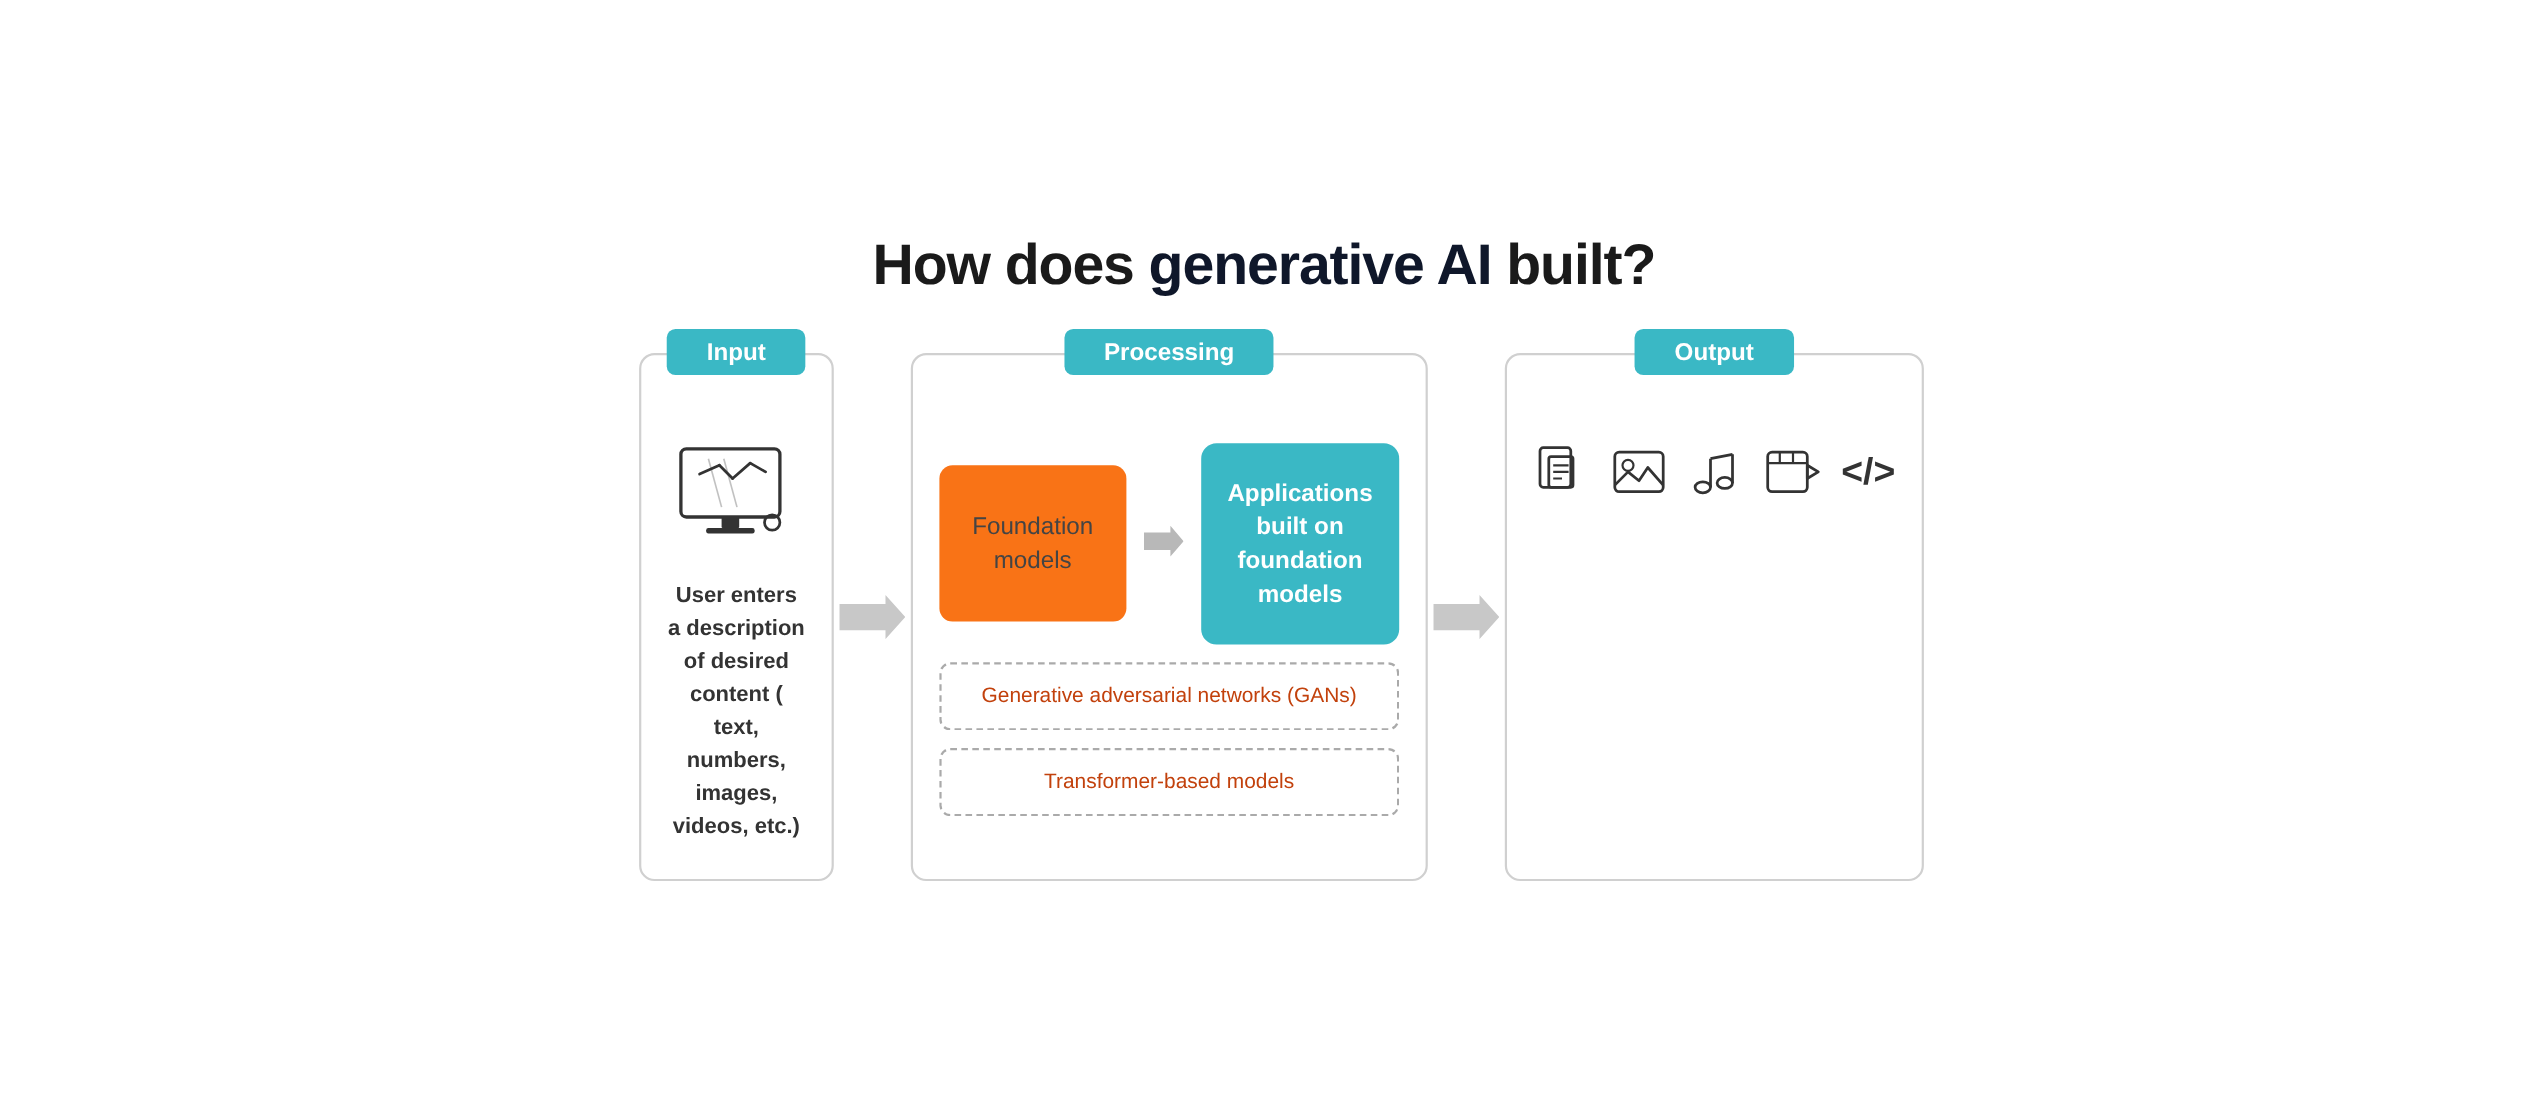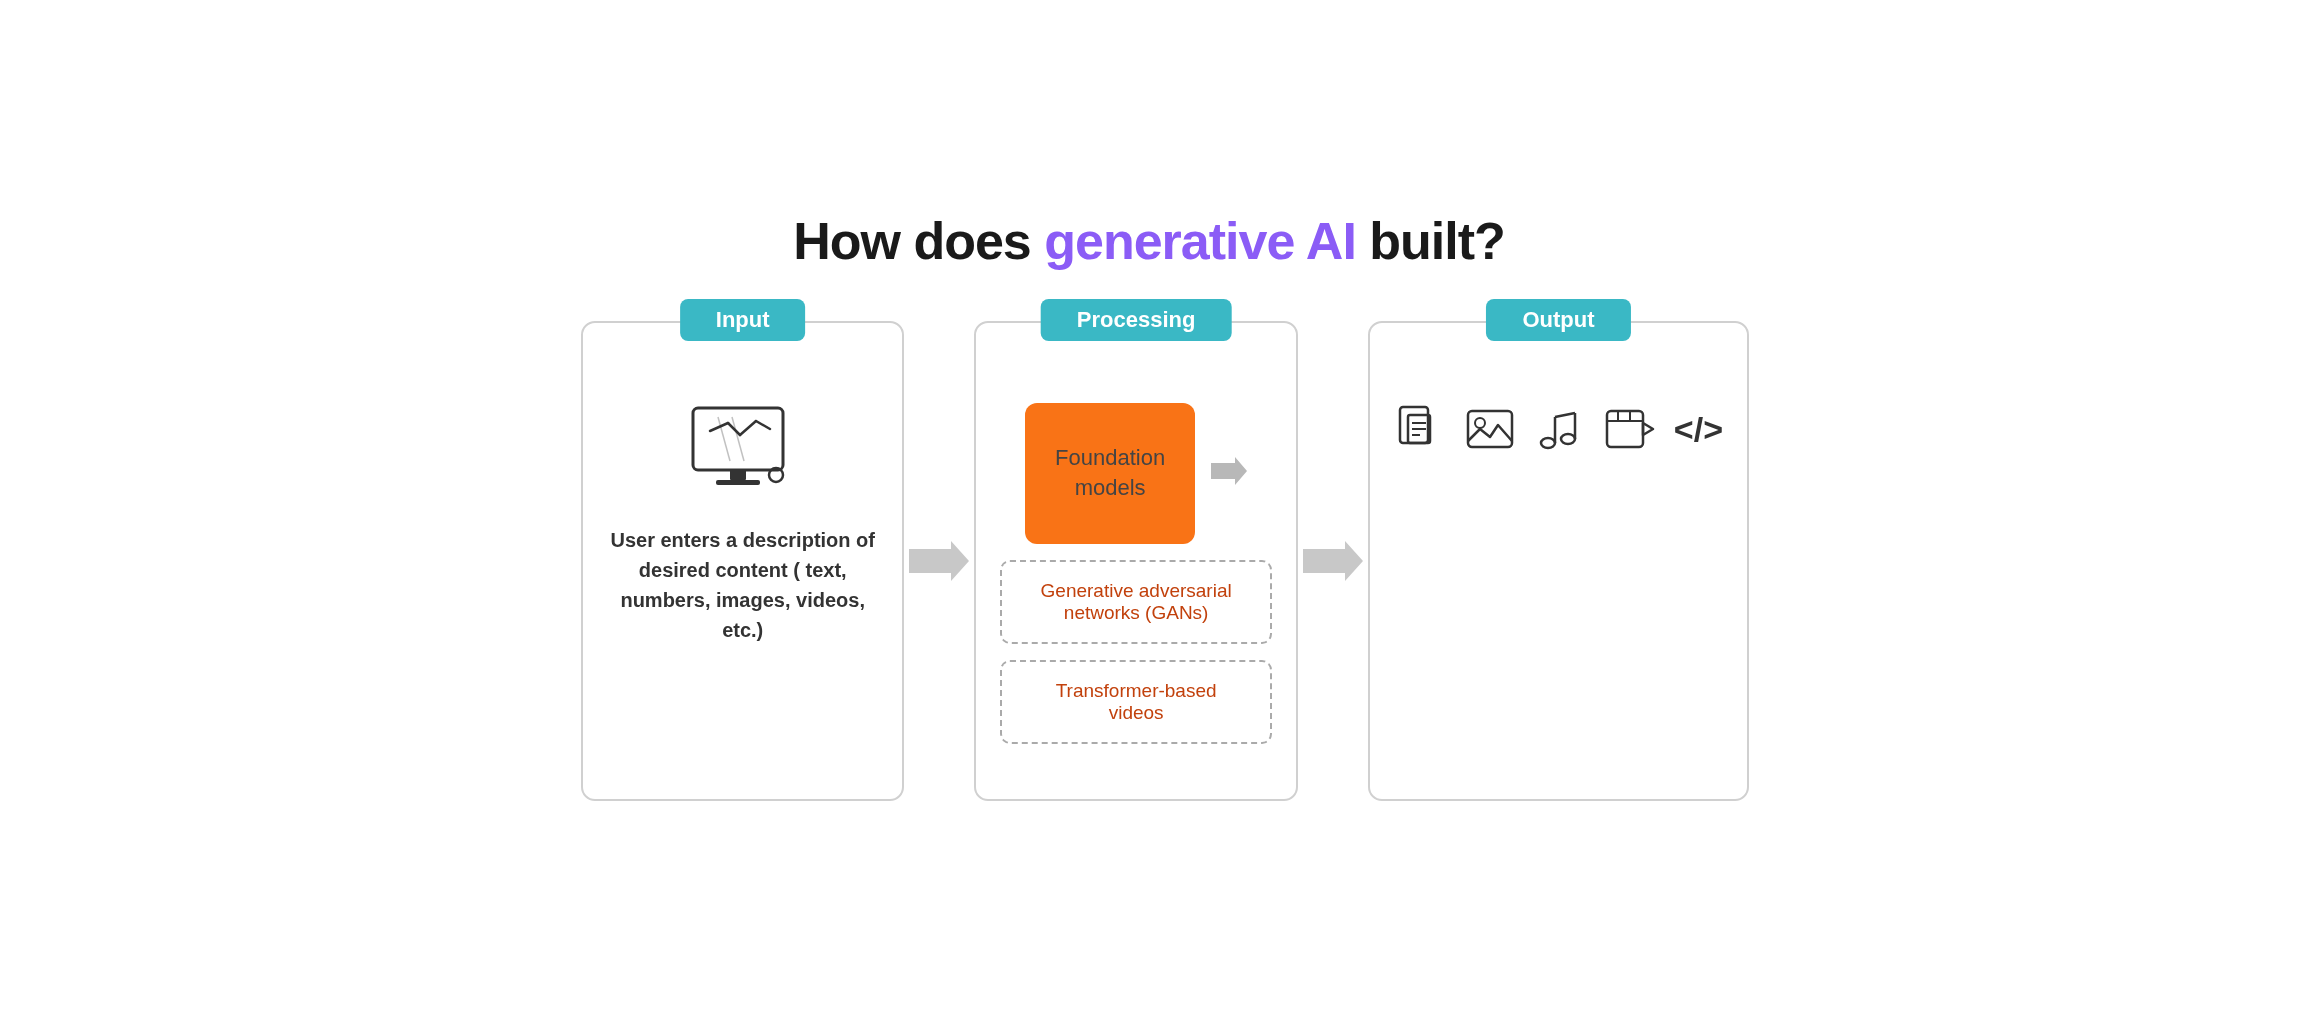--- a/index.html
+++ b/index.html
@@ -18,21 +18,21 @@
     .page-title {
       font-size: 52px;
       font-weight: 900;
       color: #1a1a1a;
       margin-bottom: 50px;
       text-align: center;
       letter-spacing: -1px;
     }
 
     .page-title .highlight {
-      color: #8b5cf6;
+      color: #0f172a;
       font-weight: 900;
     }
 
     .diagram {
       display: flex;
       align-items: center;
       gap: 0px;
       width: 100%;
       max-width: 1200px;
     }
@@ -254,28 +254,31 @@
         <div class="foundation-box">
           <span>Foundation<br>models</span>
         </div>
 
         <div class="small-arrow">
           <svg viewBox="0 0 36 36" xmlns="http://www.w3.org/2000/svg">
             <polygon points="0,10 24,10 24,4 36,18 24,32 24,26 0,26" fill="#b8b8b8"></polygon>
           </svg>
         </div>
 
+        <div class="applications-box">
+          <span>Applications built on foundation models</span>
+        </div>
       </div>
 
       <div class="dotted-box">
         <span>Generative adversarial networks (GANs)</span>
       </div>
 
       <div class="dotted-box">
-        <span>Transformer-based videos</span>
+        <span>Transformer-based models</span>
       </div>
     </div>
   </div>
 
   <div class="arrow">
     <svg class="arrow-shape" viewBox="0 0 60 40" xmlns="http://www.w3.org/2000/svg">
       <polygon points="0,8 42,8 42,0 60,20 42,40 42,32 0,32" fill="#c8c8c8"></polygon>
     </svg>
   </div>
 

